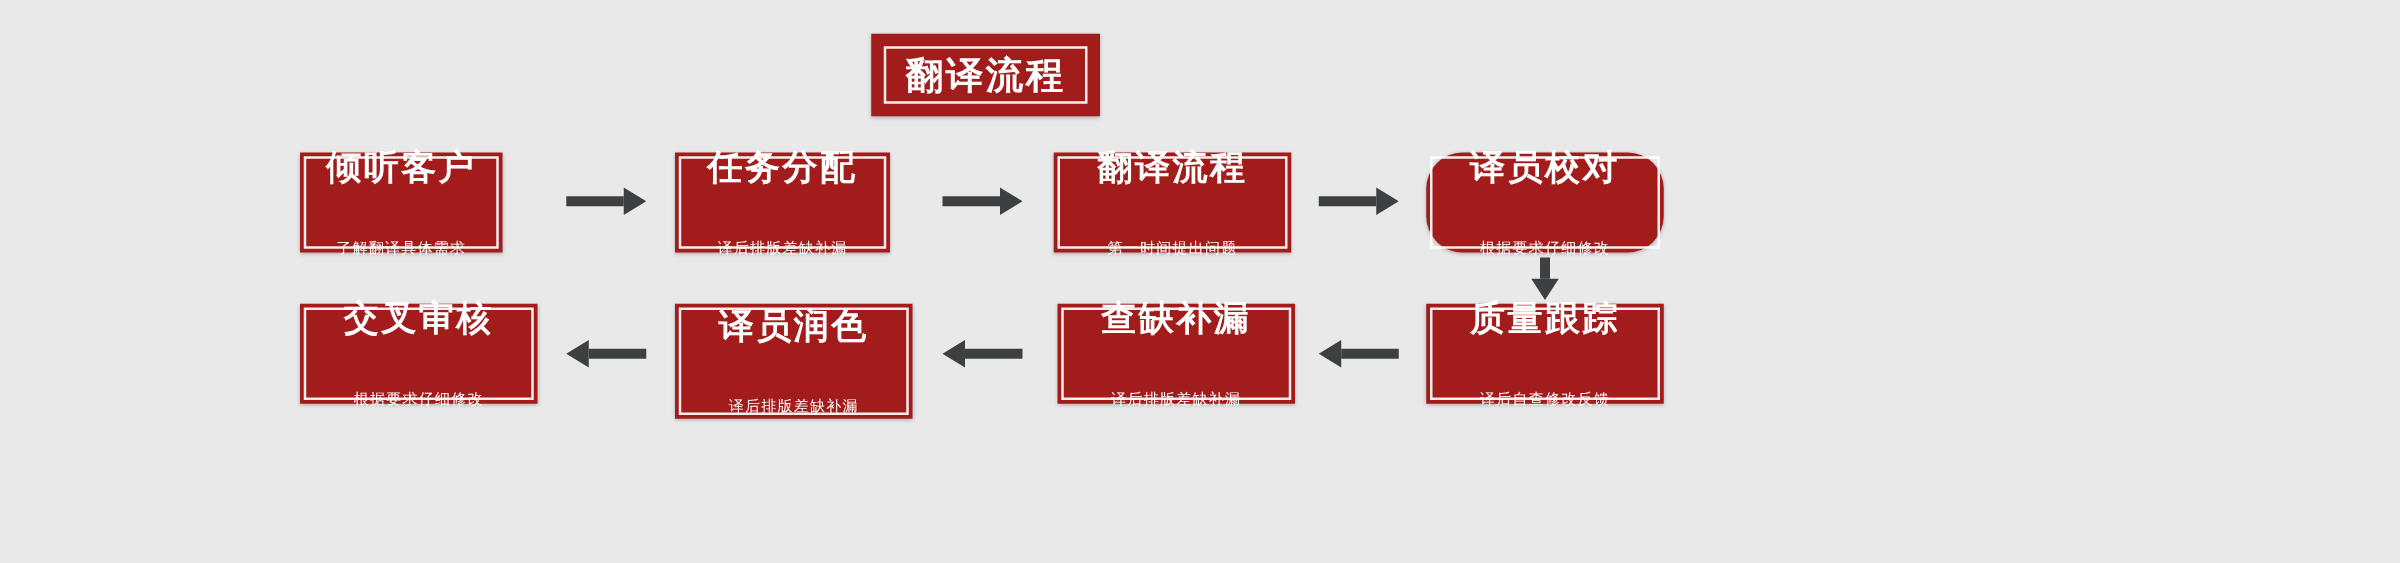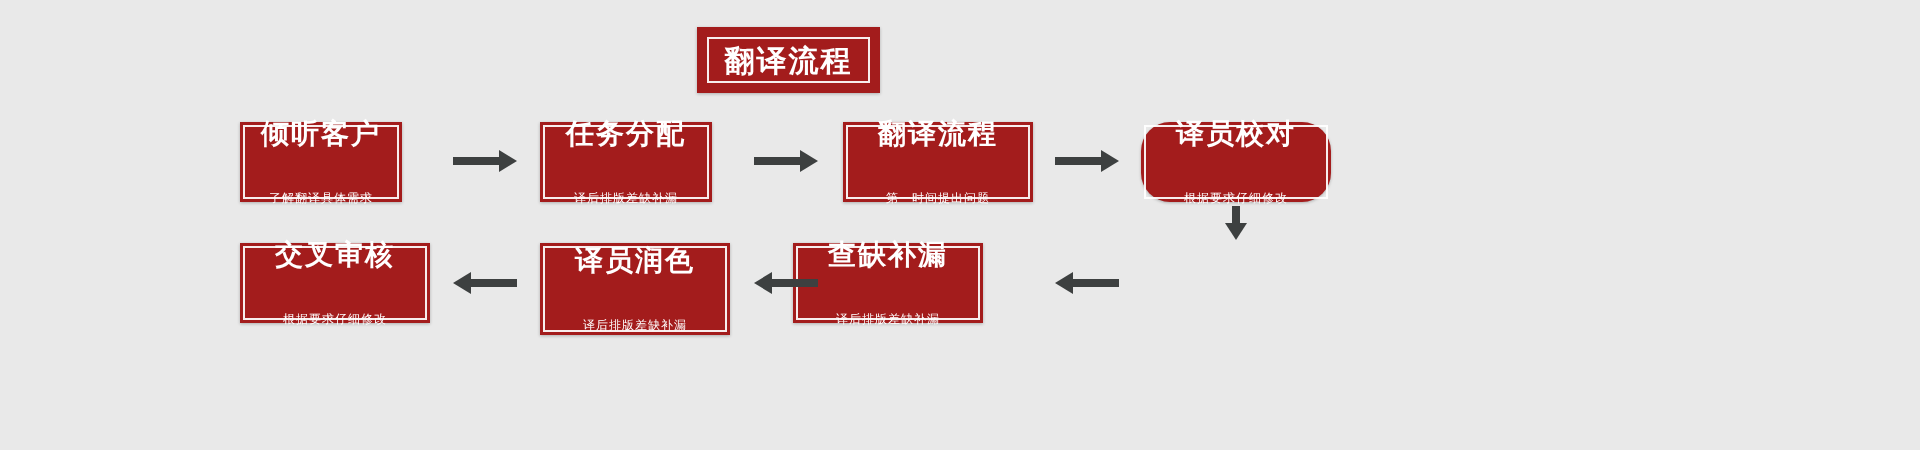--- a/index.html
+++ b/index.html
@@ -58,21 +58,21 @@
     box-shadow:0 1px 3px rgba(0,0,0,0.25);
   }
   .title-box .node-heading{font-size:30px;}
 
   
   .n-listen{left:240px;top:122px;width:162px;height:80px;}
   .n-task{left:540px;top:122px;width:172px;height:80px;}
   .n-review{left:843px;top:122px;width:190px;height:80px;}
   .n-proof{left:1141px;top:122px;width:190px;height:80px;border-radius:29px;}
   .n-quality{left:1141px;top:243px;width:190px;height:80px;}
-  .n-gap{left:793px;top:243px;width:190px;height:80px;}
+  .n-gap{left:846px;top:243px;width:190px;height:80px;}
   .n-polish{left:540px;top:243px;width:190px;height:92px;}
   .n-cross{left:240px;top:243px;width:190px;height:80px;}
 
   
   .arrow{position:absolute;display:flex;align-items:center;}
   .arrow .bar{width:46px;height:8px;background:var(--arrow);}
   .arrow .head-right{
     width:0;height:0;
     border-top:11px solid transparent;
     border-bottom:11px solid transparent;
@@ -152,20 +152,26 @@
       <div class="node-heading">译员校对</div>
       <div class="node-subtitle">根据要求仔细修改</div>
     </div>
   </div>
 
   <div class="arrow-down a4">
     <span class="vbar"></span>
       <span class="head-down"></span>
   </div>
 
+  <div class="node n-quality">
+    <div class="node-inner">
+      <div class="node-heading">质量跟踪</div>
+      <div class="node-subtitle">译后自查修改反馈</div>
+    </div>
+  </div>
 
   <div class="arrow a5">
     <span class="head-left"></span>
       <span class="bar"></span>
   </div>
 
   <div class="node n-gap">
     <div class="node-inner">
       <div class="node-heading">查缺补漏</div>
       <div class="node-subtitle">译后排版差缺补漏</div>

